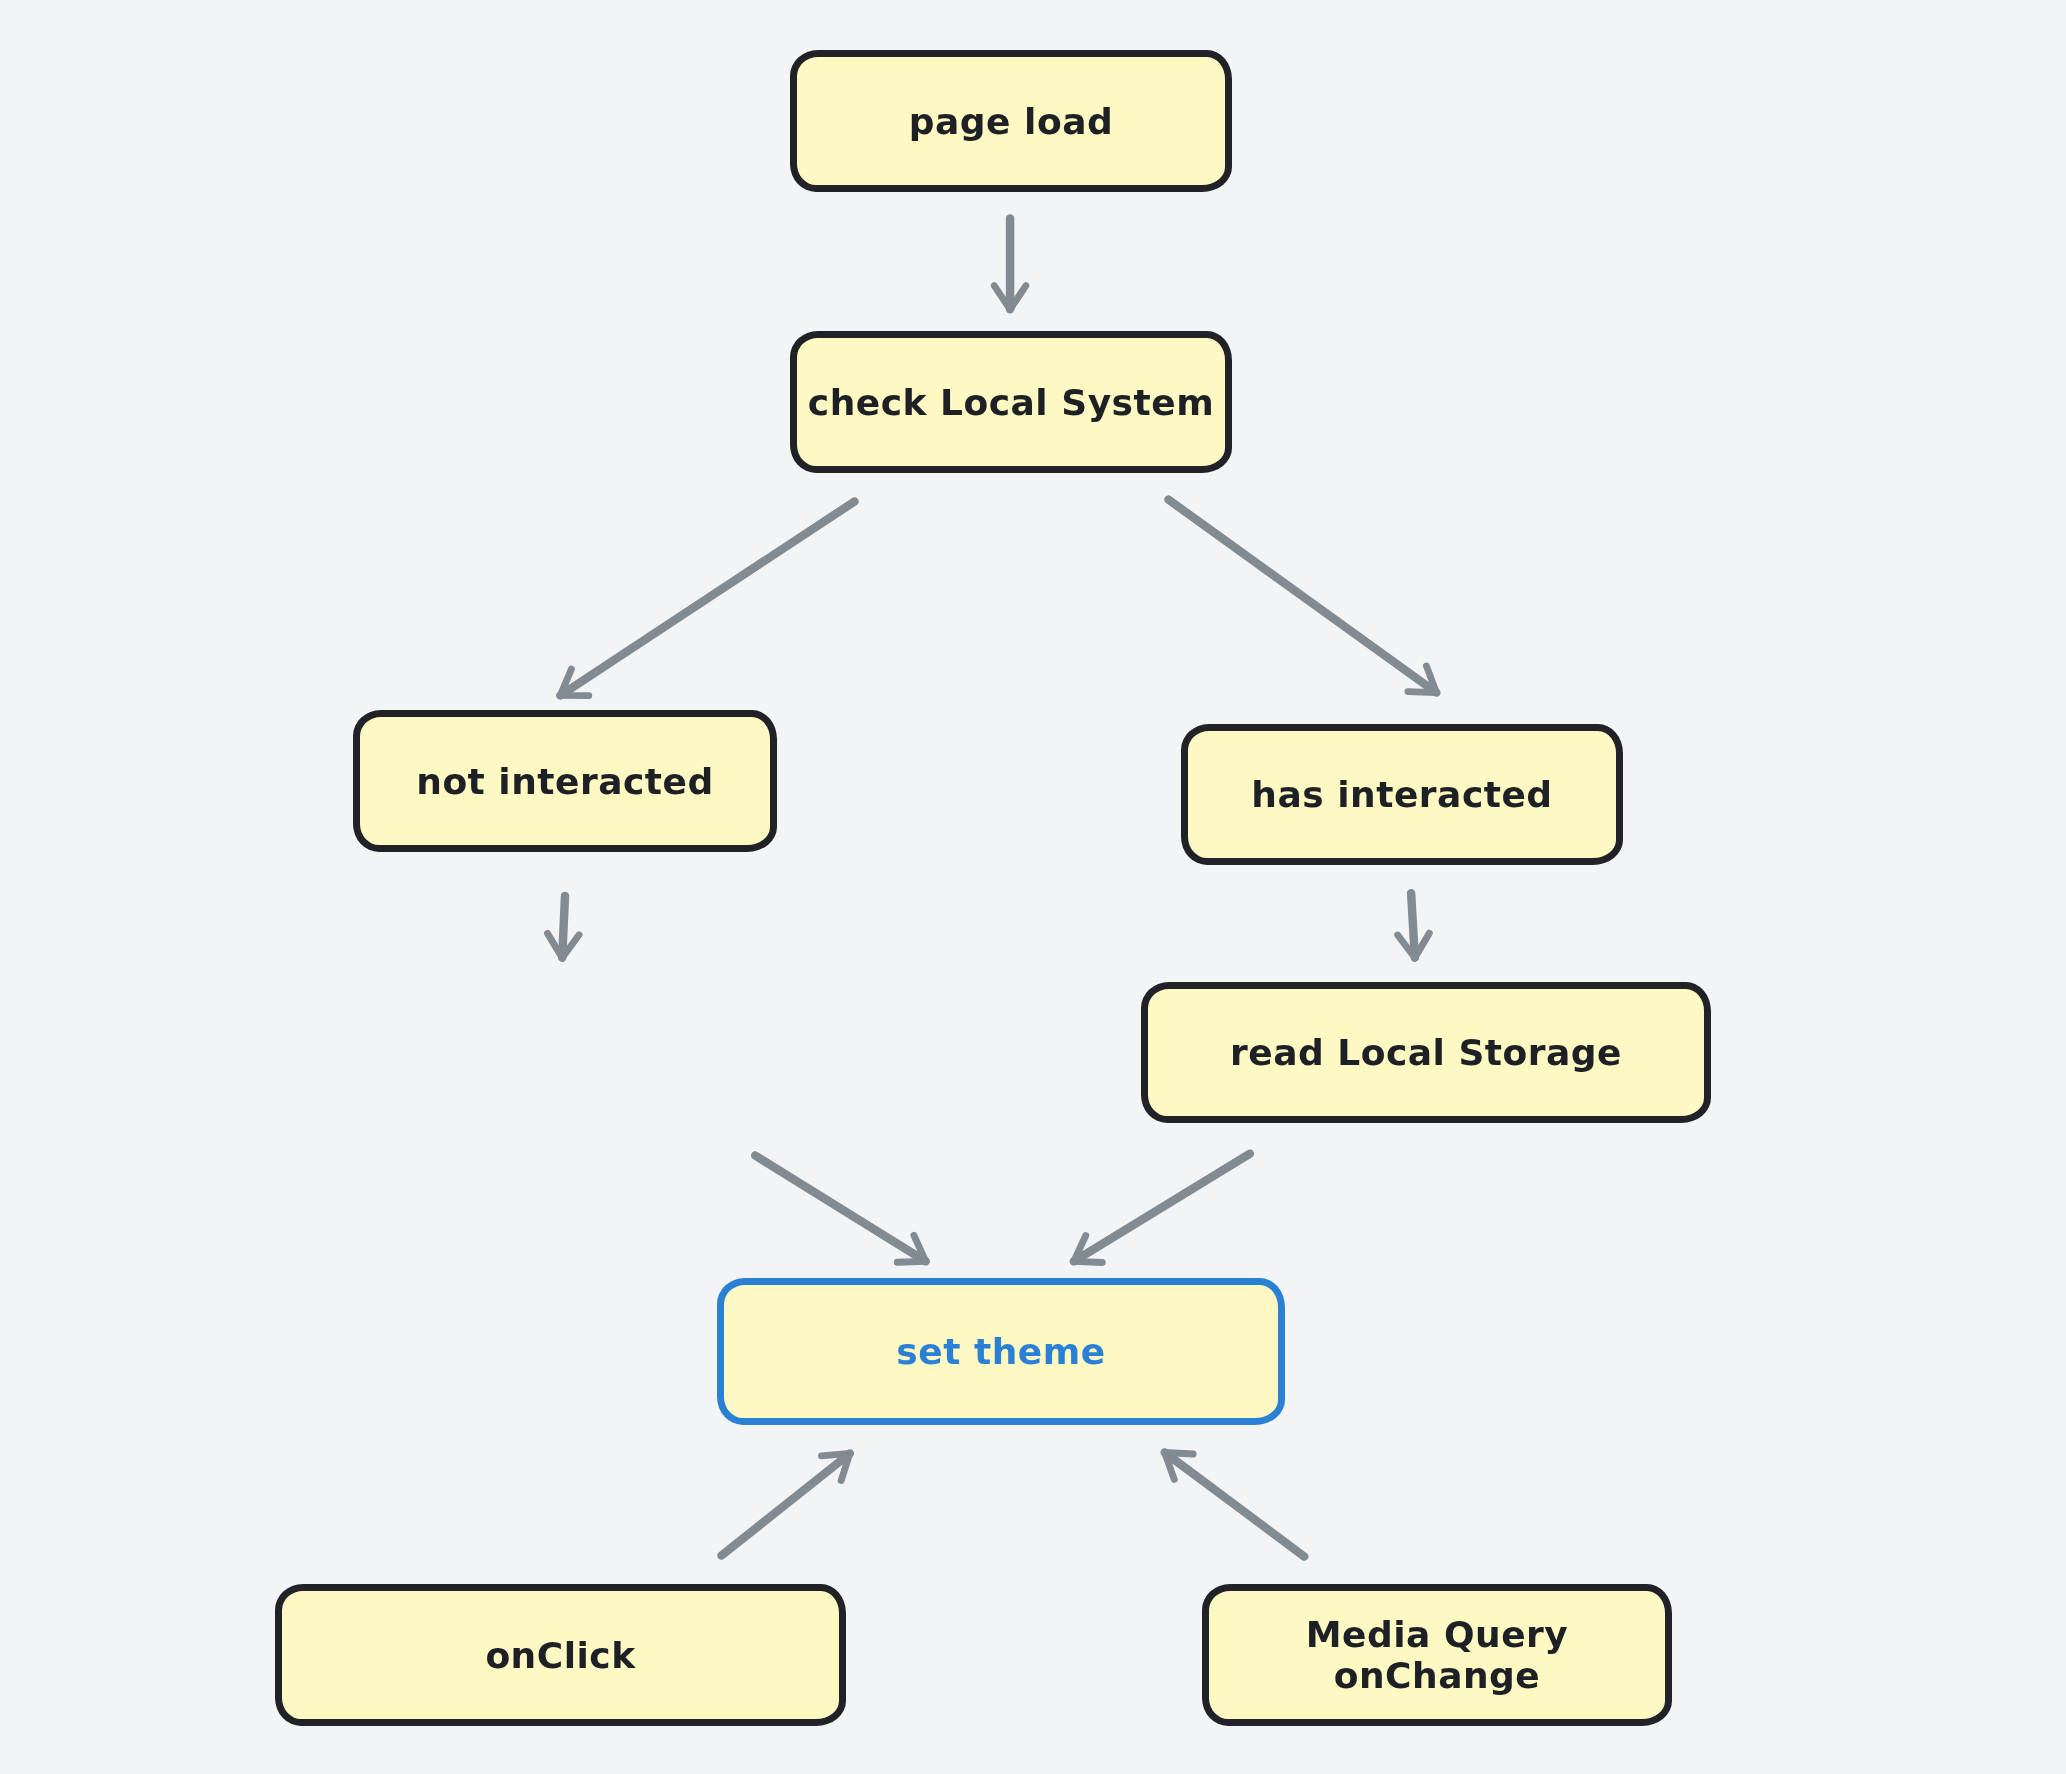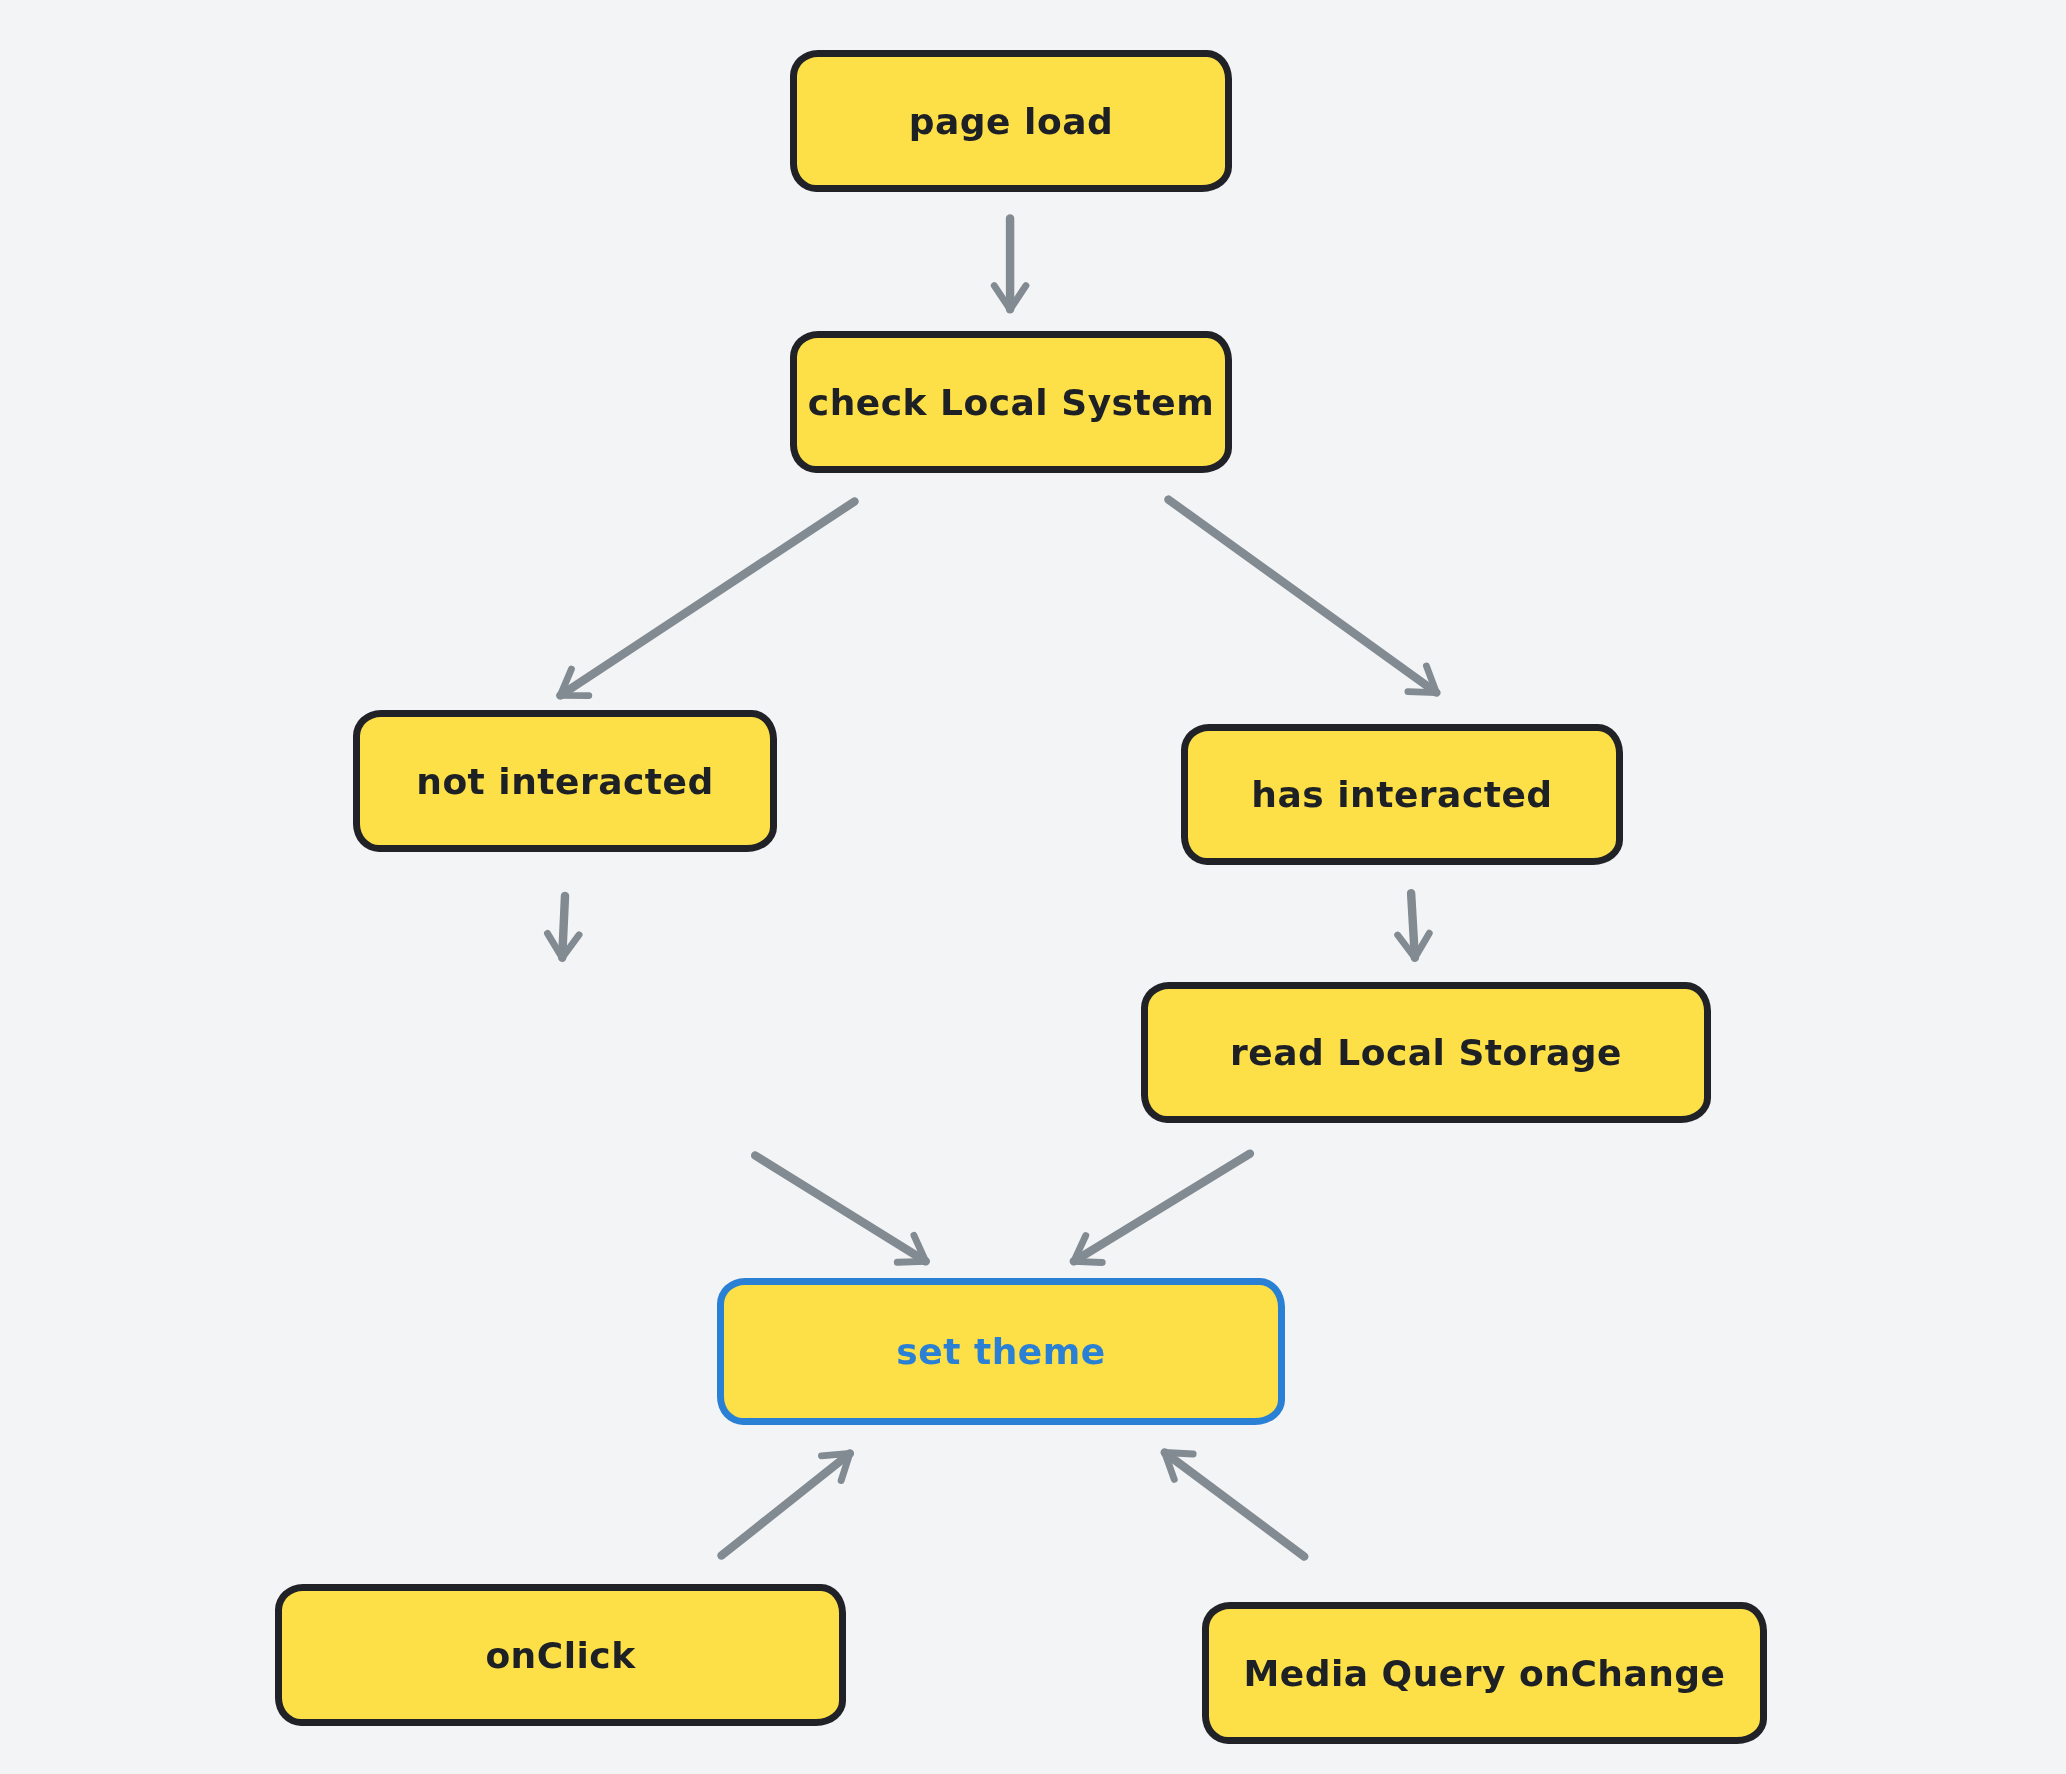--- a/index.html
+++ b/index.html
@@ -17,21 +17,21 @@
   }
   .edges {
     position: absolute;
     inset: 0;
     width: 2067px;
     height: 1775px;
   }
   .node {
     position: absolute;
     box-sizing: border-box;
-    background: #fde047;
+    background: #fef9c3;
     border: 7.5px solid #202228;
     border-radius: 28px 25px 30px 26px / 26px 29px 25px 28px;
     display: flex;
     align-items: center;
     justify-content: center;
     font-weight: bold;
     font-size: 36px;
     letter-spacing: 0.5px;
     color: #1d2025;
     text-align: center;
@@ -42,21 +42,21 @@
   }
   
   #n-page-load          { left: 790px;  top: 50px;   width: 442px; height: 142px; }
   #n-check-local        { left: 790px;  top: 331px;  width: 442px; height: 142px; }
   #n-not-interacted     { left: 353px;  top: 710px;  width: 424px; height: 142px; }
   #n-has-interacted     { left: 1181px; top: 724px;  width: 442px; height: 141px; }
   #n-read-system-pref   { left: 280px;  top: 984px; width: 568px; height: 141px; }
   #n-read-local-storage { left: 1141px; top: 982px; width: 570px; height: 141px; }
   #n-set-theme          { left: 717px;  top: 1278px; width: 568px; height: 147px; }
   #n-onclick            { left: 275px;  top: 1584px; width: 571px; height: 142px; }
-  #n-media-query        { left: 1202px; top: 1584px; width: 565px; height: 142px; margin-top: 18px; }
+  #n-media-query        { left: 1202px; top: 1584px; width: 470px; height: 142px; }
 </style>
 </head>
 <body>
 
 <div class="canvas">
 
   <svg class="edges" viewBox="0 0 2206 1894" xmlns="http://www.w3.org/2000/svg">
     <defs>
       <marker id="head" viewBox="0 0 16 16" refX="12.5" refY="8" markerWidth="5" markerHeight="5" orient="auto" markerUnits="strokeWidth">
         <path d="M3.5 2 L12.5 8 L3.5 14" fill="none" stroke="#828a92" stroke-width="2.6" stroke-linecap="round" stroke-linejoin="round"></path>

